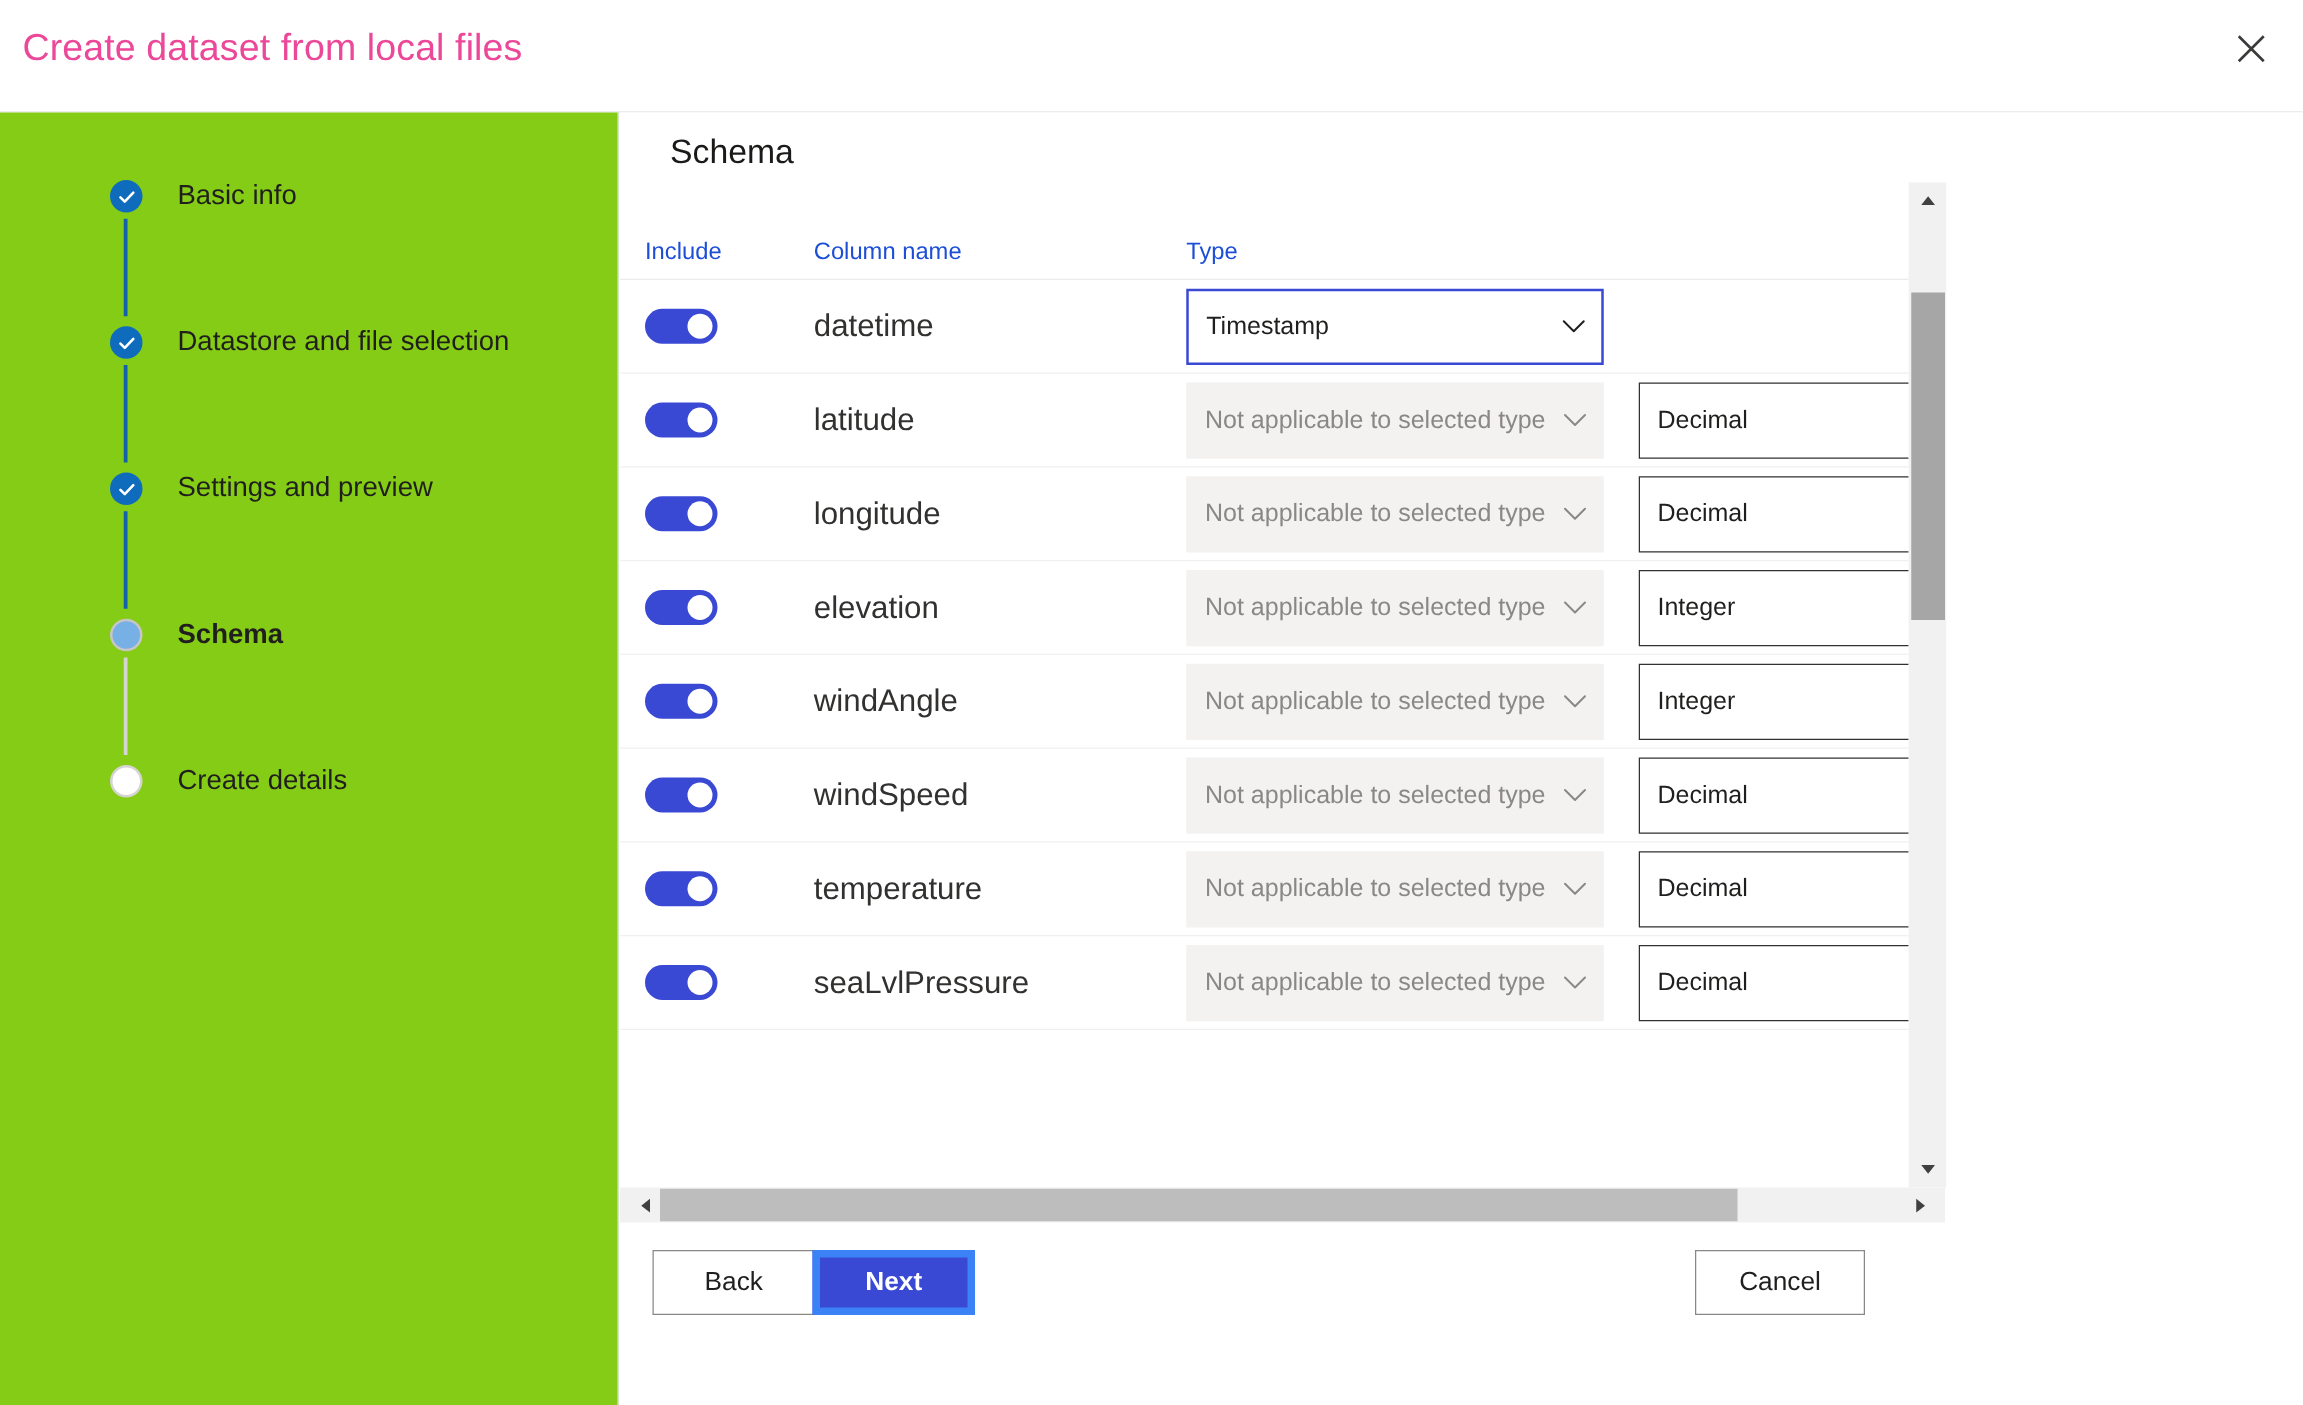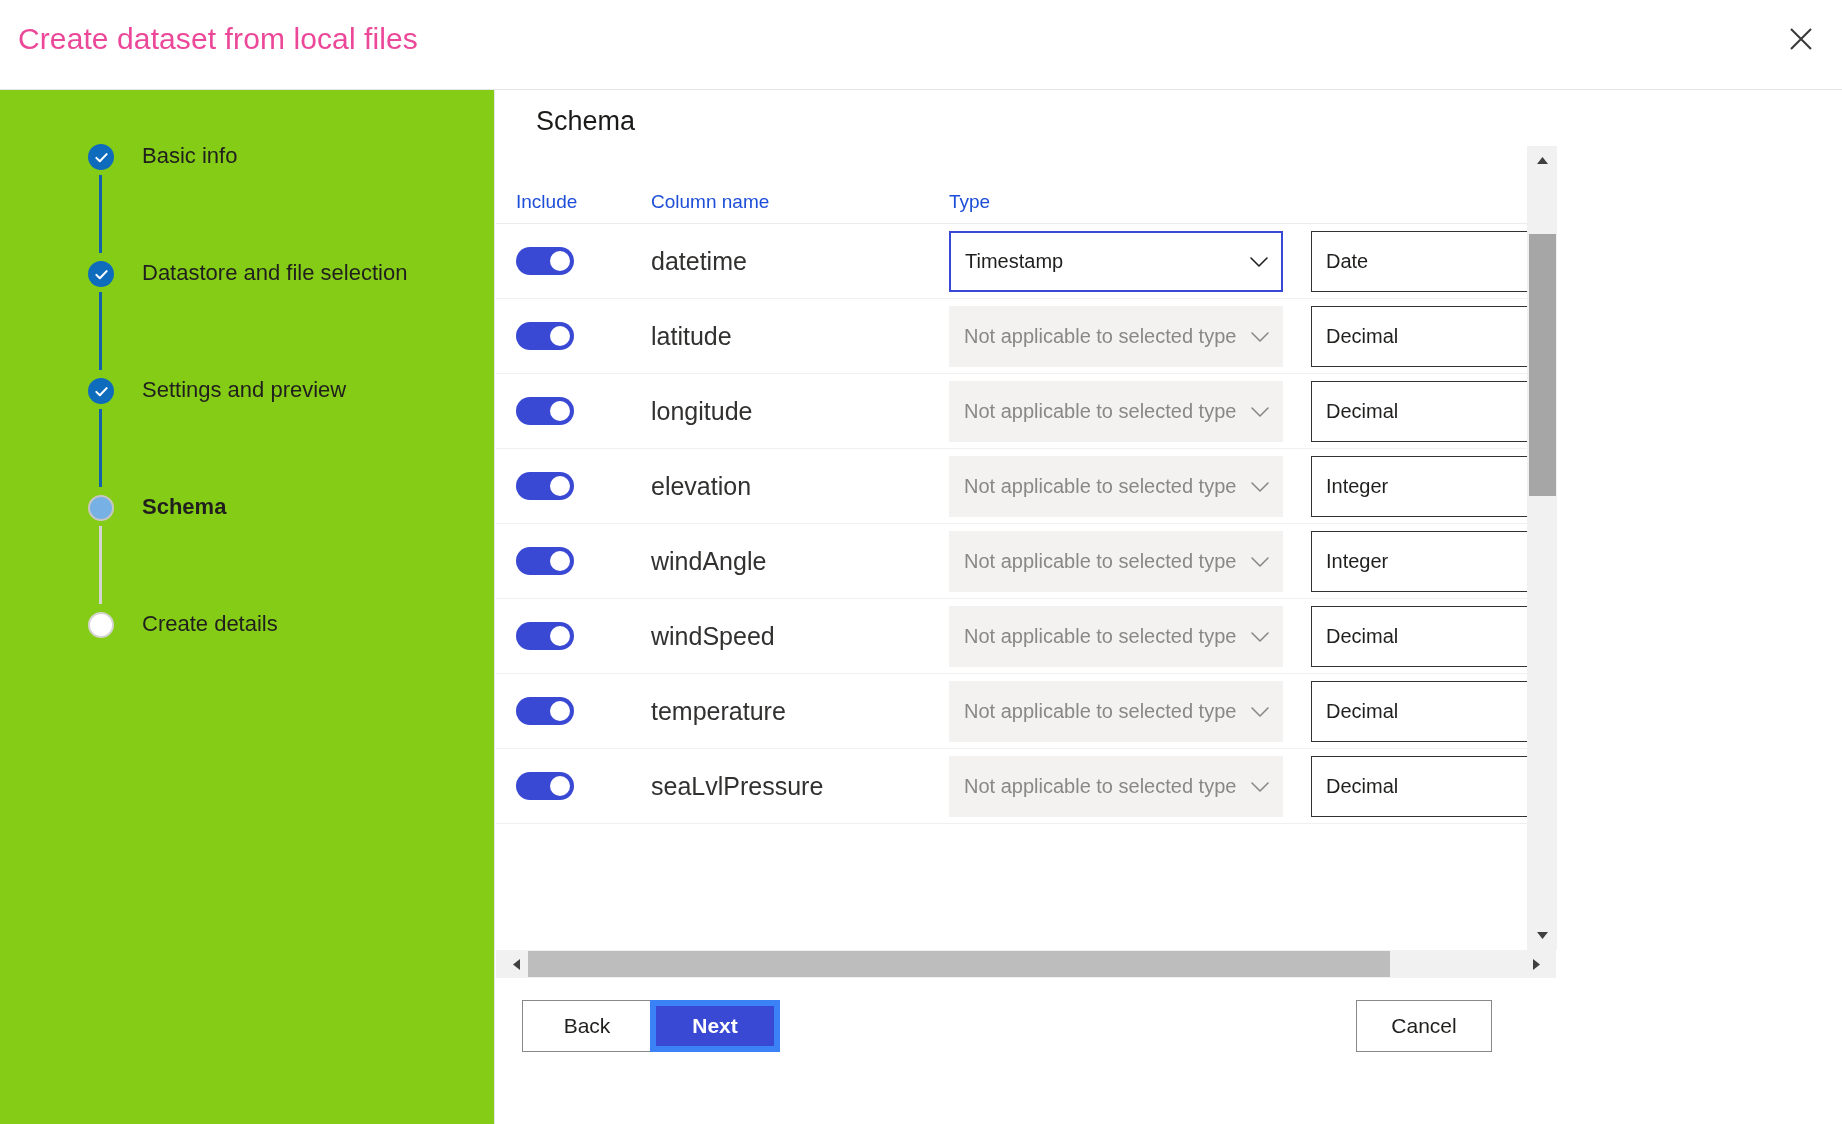--- a/index.html
+++ b/index.html
@@ -441,25 +441,20 @@
                 <span class="colname-text">datetime</span>
               </div>
               <div class="cell col-props">
                 <div class="dd dd-props focused">
                   <span>Timestamp</span>
                   <span class="chev"><svg width="20" height="12" viewBox="0 0 20 12" aria-hidden="true">
                       <path d="M2 2 L10 10 L18 2" stroke="currentColor" stroke-width="1.6" fill="none" stroke-linecap="round" stroke-linejoin="round"></path>
                     </svg></span>
                 </div>
               </div>
-              <div class="cell col-type">
-                <div class="dd dd-type">
-                  <span>Date</span>
-                </div>
-              </div>
             </div>
             <div class="trow">
               <div class="cell col-include">
                 <div class="toggle">
                   <div class="knob"></div>
                 </div>
               </div>
               <div class="cell col-name">
                 <span class="colname-text">latitude</span>
               </div>

